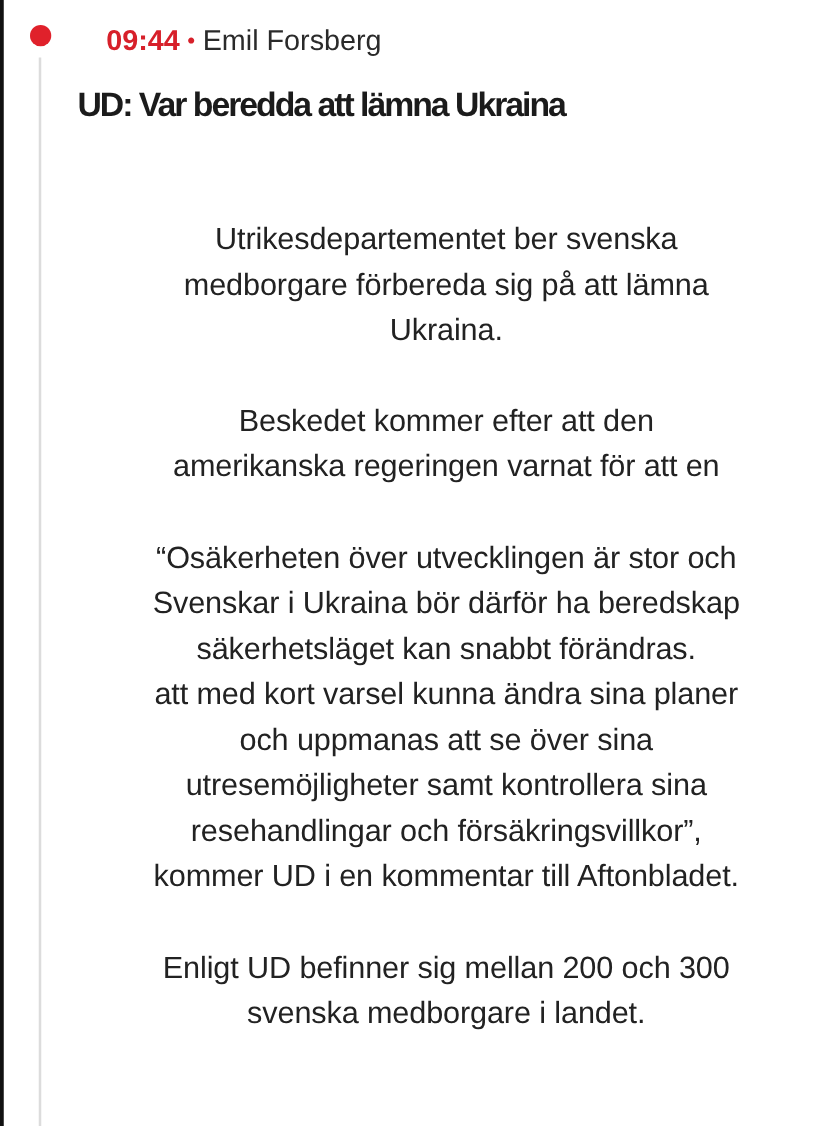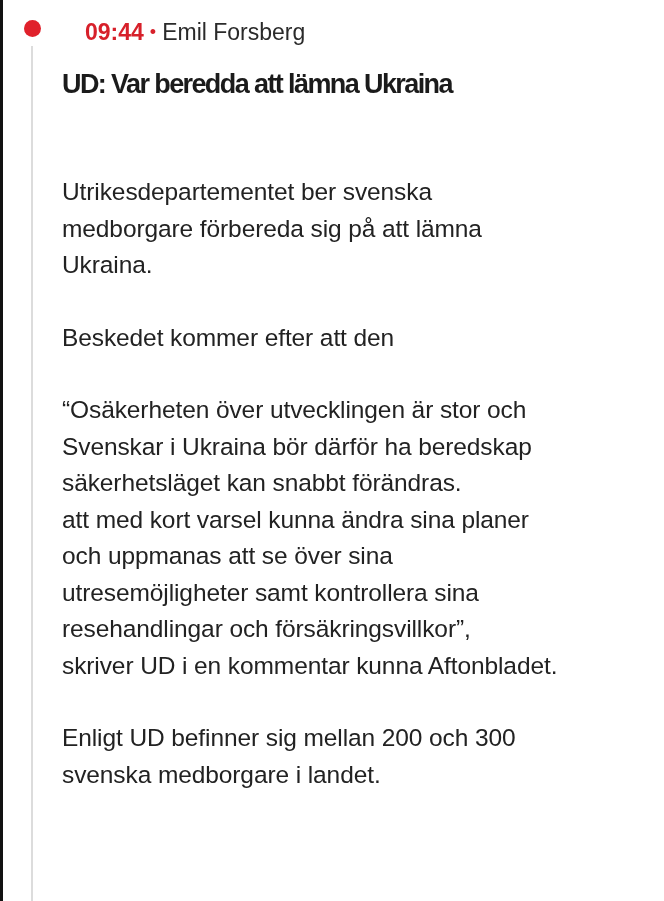--- a/index.html
+++ b/index.html
@@ -84,20 +84,21 @@
     .body p {
       margin: 0 0 36px 0;
       font-size: 24.5px;
       line-height: 36.5px;
       color: #222222;
       letter-spacing: -0.1px;
     }
     .body p span.line {
       display: block;
       white-space: nowrap;
+      text-align: center;
     }
   </style>
 </head>
 <body>
 
 <div class="left-edge"></div>
 <div class="timeline-line"></div>
 <div class="timeline-dot"></div>
 
 <div class="meta">
@@ -107,28 +108,29 @@
 <h1 class="headline">UD: Var beredda att lämna Ukraina</h1>
 
 <div class="body">
   <p>
     <span class="line">Utrikesdepartementet ber svenska</span>
     <span class="line">medborgare förbereda sig på att lämna</span>
     <span class="line">Ukraina.</span>
   </p>
   <p>
     <span class="line">Beskedet kommer efter att den</span>
+    <span class="line">amerikanska regeringen varnat för att en</span>
   </p>
   <p>
     <span class="line">“Osäkerheten över utvecklingen är stor och</span>
     <span class="line">Svenskar i Ukraina bör därför ha beredskap</span>
     <span class="line">säkerhetsläget kan snabbt förändras.</span>
     <span class="line">att med kort varsel kunna ändra sina planer</span>
     <span class="line">och uppmanas att se över sina</span>
     <span class="line">utresemöjligheter samt kontrollera sina</span>
     <span class="line">resehandlingar och försäkringsvillkor”,</span>
-    <span class="line">skriver UD i en kommentar kunna Aftonbladet.</span>
+    <span class="line">kommer UD i en kommentar till Aftonbladet.</span>
   </p>
   <p>
     <span class="line">Enligt UD befinner sig mellan 200 och 300</span>
     <span class="line">svenska medborgare i landet.</span>
   </p>
 </div>
 
 </body></html>

